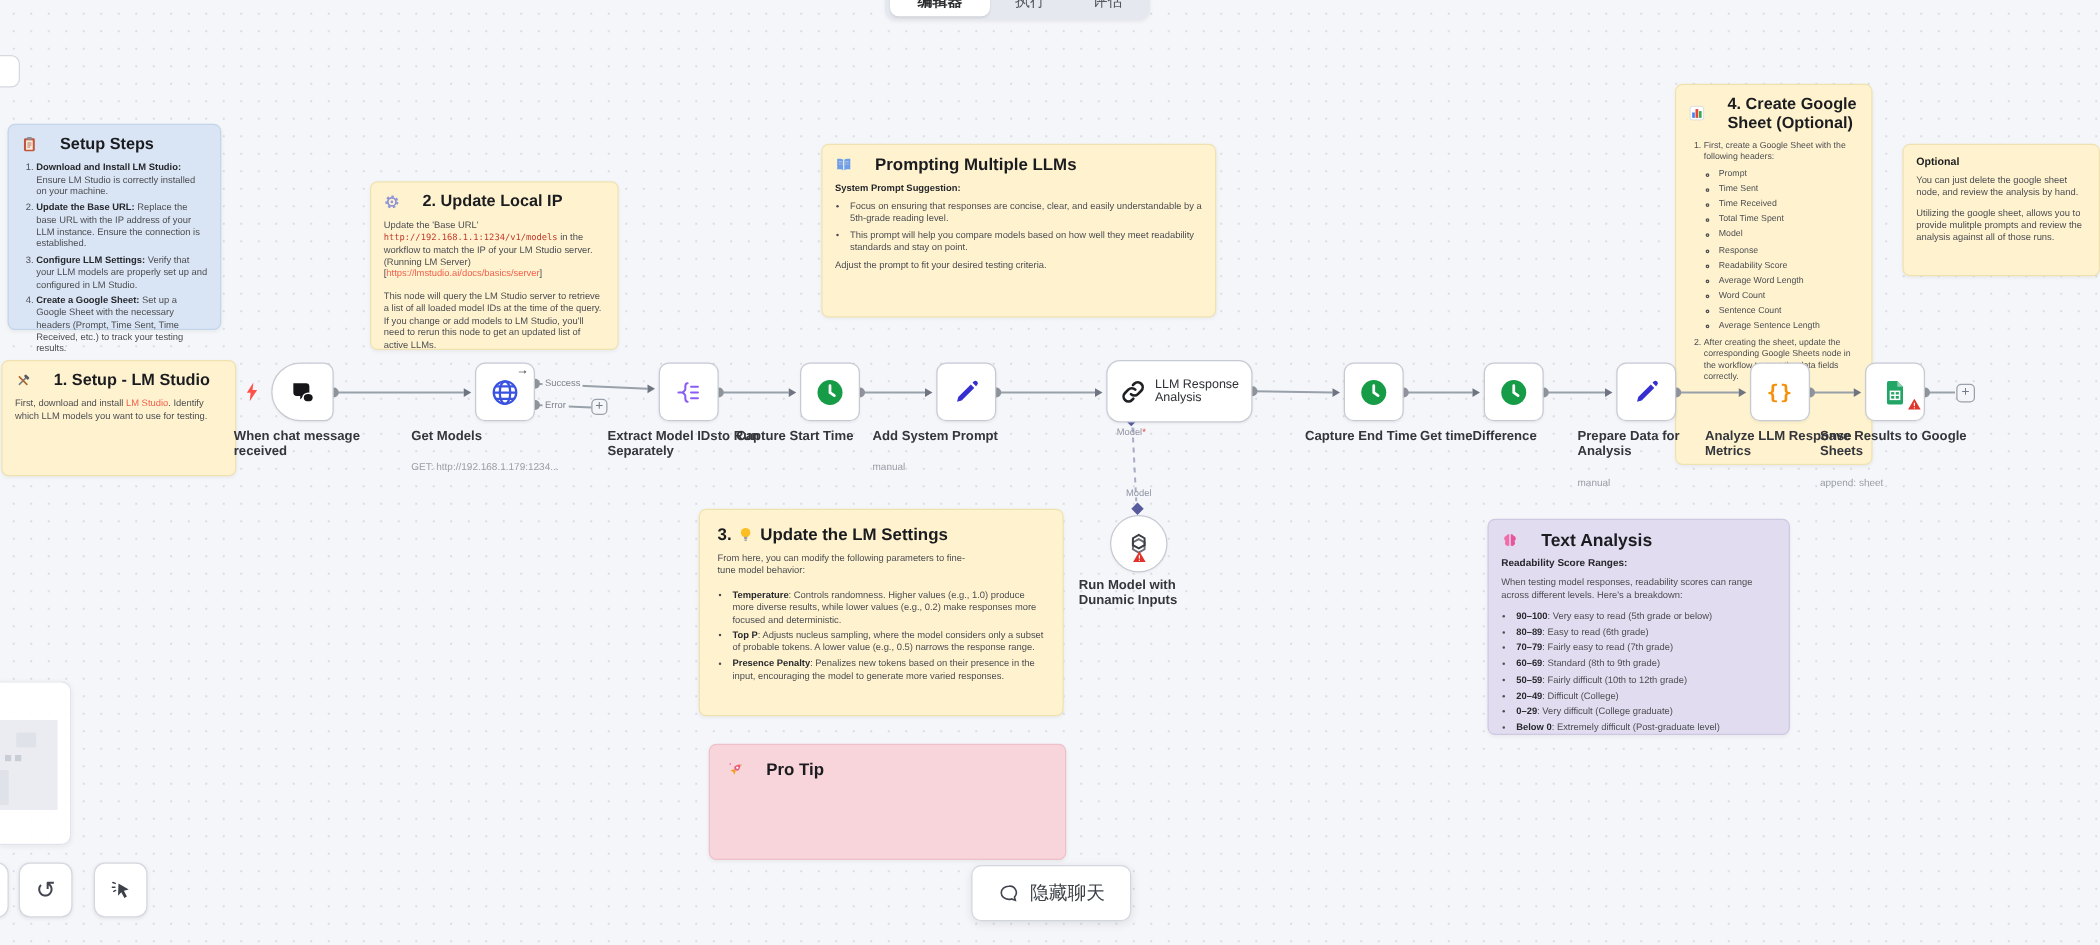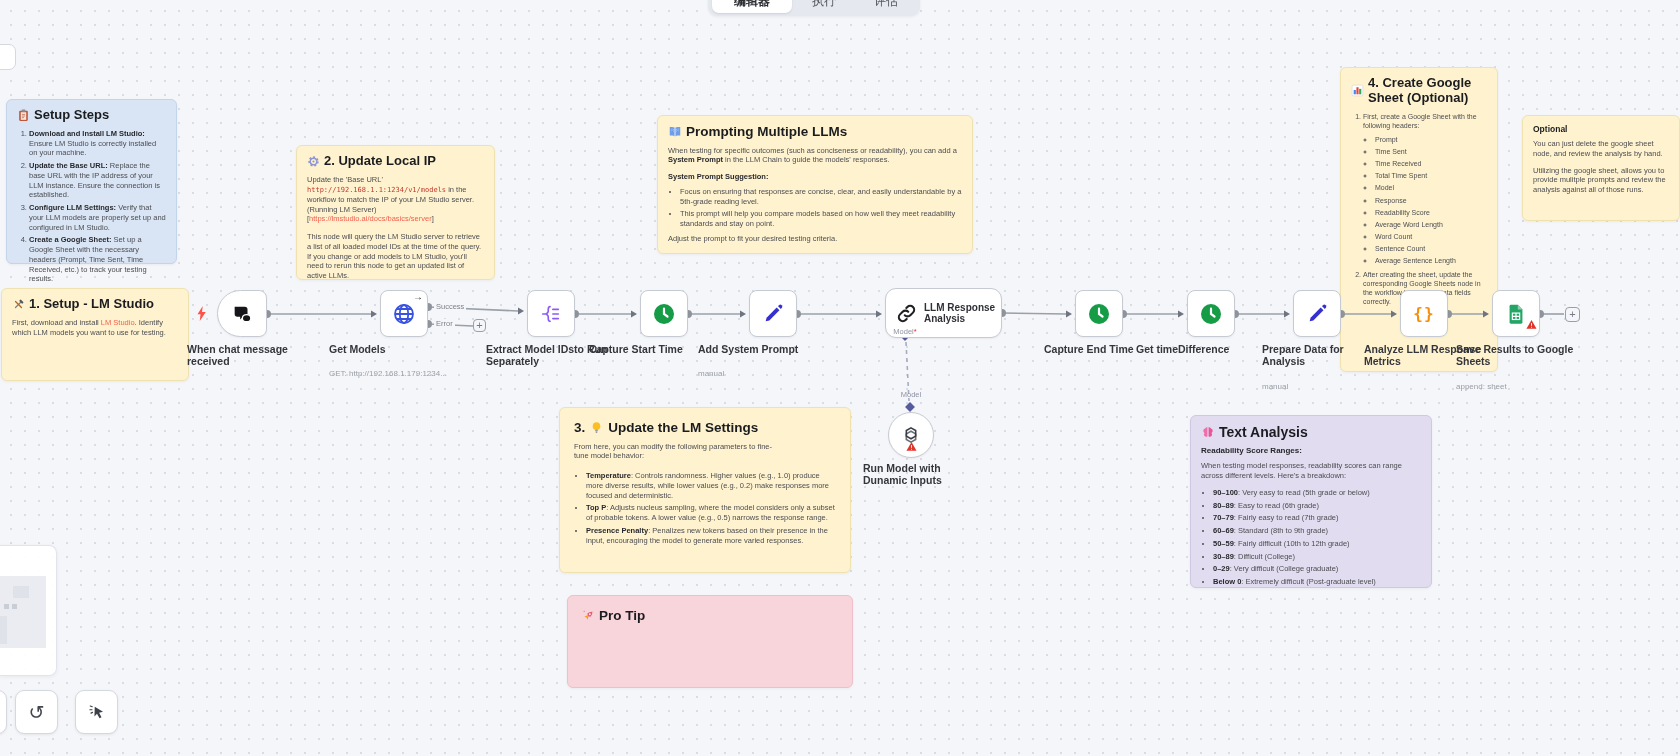--- a/index.html
+++ b/index.html
@@ -6,39 +6,39 @@
 html,body{width:1680px;height:756px;overflow:hidden}
 body{font-family:"Liberation Sans","DejaVu Sans",sans-serif;background:#f5f6f9}
 #canvas{position:relative;width:1680px;height:756px;overflow:hidden;background-color:#f5f6f9;
  background-image:radial-gradient(circle,#d9dce3 1px,transparent 1.2px);background-size:14px 14px;background-position:4px 4px}
 
 .sticky{position:absolute;border-radius:6px;padding:8px 10px;z-index:1;border:1px solid rgba(0,0,0,.06);box-shadow:0 1px 3px rgba(0,0,0,.05)}
 .sticky.yellow{background:#FFF3CF;border-color:#f0e2b0}
 .sticky.blue{background:#D9E5F4;border-color:#c3d5ea}
 .sticky.pink{background:#F8D5DA;border-color:#eec0c9}
 .sticky.purple{background:#E1DCEF;border-color:#cfc8e3}
-.sticky h2{font-size:13px;color:#1b1c20;display:flex;align-items:center;gap:4px;margin-bottom:6px;font-weight:700;line-height:1.15}
+.sticky h2{font-size:13px;color:#1b1c20;display:flex;align-items:center;gap:18px;margin-bottom:6px;font-weight:700;line-height:1.15}
 .sticky h3{font-size:8.5px;color:#1b1c20;margin-bottom:5px;font-weight:700}
 .sticky .body{font-size:7.5px;line-height:1.3;color:#4c4d52}
 .sticky .body.small{font-size:7px}
 .sticky p{margin-bottom:7px}
 .sticky p:last-child{margin-bottom:0}
 .sticky ul,.sticky ol{padding-left:12px;margin:5px 0}
 .sticky li{margin-bottom:3px}
 .sticky b{color:#27282d}
 .sticky .link{color:#F2604D;cursor:pointer}
 .sticky .boldsub{font-weight:700;color:#27282d;margin-bottom:5px}
 .sticky ul.circ{list-style:circle}
 code{font-family:"DejaVu Sans Mono","Liberation Mono",monospace;font-size:7px;color:#c0392b}
 
 .node{position:absolute;width:48px;height:47px;background:#fff;border:1.6px solid #c6cad3;border-radius:8px;display:flex;align-items:center;justify-content:center;z-index:3;box-shadow:0 1px 2px rgba(0,0,0,.05)}
 .node.trigger{border-radius:24px 8px 8px 24px}
 .node.wide{width:117px;height:50px;border-radius:11px;justify-content:flex-start;padding-left:10px;gap:7px}
 .node.circle{width:46px;height:46px;border-radius:50%;border-width:1.8px}
-.wide .ntext{font-size:10px;font-weight:700;color:#2f3136;line-height:1.15}
+.wide .ntext{font-size:10px;font-weight:400;color:#2f3136;line-height:1.15}
 .nlabel{position:absolute;text-align:left;font-size:10.5px;font-weight:600;color:#34363c;line-height:1.18;z-index:3}
 .nsub{font-size:8px;font-weight:400;color:#989da6;margin-top:14px}
 .badge-arrow{position:absolute;top:1px;right:4px;font-size:10px;font-weight:700;color:#1d1e22;line-height:1}
 .warn{position:absolute;z-index:4}
 .bolt{position:absolute;z-index:3}
 .plusbtn{position:absolute;border:1.4px solid #9aa0aa;border-radius:4px;color:#747b86;background:#f5f6f9;display:flex;align-items:center;justify-content:center;font-size:11px;line-height:1;z-index:3}
 .wlabel{position:absolute;font-size:7.5px;color:#7d828c;background:#f5f6f9;padding:0 2px;z-index:2}
 .portlabel{position:absolute;font-size:7.5px;color:#8f93a3;z-index:3;text-align:center}
 .req{color:#e0342b}
 #wires{position:absolute;left:0;top:0;z-index:2;pointer-events:none}
@@ -121,21 +121,20 @@
   <div class="sticky yellow" style="left:657px;top:115px;width:316px;height:139px">
     <h2 style="font-size:13.5px">
       <svg viewBox="0 0 24 24" width="14" height="14">
           <path d="M12 5C10 3.5 6.5 3 3 3.5V18c3.5-.5 7 0 9 1.5 2-1.5 5.5-2 9-1.5V3.5C17.5 3 14 3.5 12 5z" fill="#6f9ee8"></path>
           <path d="M12 5v14.5" stroke="#fff" stroke-width="1.4"></path>
           <path d="M5.5 7.5c1.8-.2 3.6 0 4.8.6M5.5 10.5c1.8-.2 3.6 0 4.8.6M13.7 8.1c1.2-.6 3-.8 4.8-.6M13.7 11.1c1.2-.6 3-.8 4.8-.6" stroke="#eaf1fc" stroke-width="1"></path>
         </svg>
       <span>Prompting Multiple LLMs</span>
       </h2>
     <div class="body">
-      <p><span>When testing for specific outcomes (such as conciseness or readability), you can add a </span><b>System Prompt</b><span> in the LLM Chain to guide the models' responses.</span></p>
       <div class="boldsub">System Prompt Suggestion:</div>
       <ul>
         <li>Focus on ensuring that responses are concise, clear, and easily understandable by a 5th-grade reading level.</li>
         <li>This prompt will help you compare models based on how well they meet readability standards and stay on point.</li>
       </ul>
       <p>Adjust the prompt to fit your desired testing criteria.</p>
     </div>
   </div>
 
   <div class="sticky yellow" style="left:559px;top:407px;width:292px;height:166px;padding:12px 14px">
@@ -183,21 +182,21 @@
       </h2>
     <div class="body">
       <div class="boldsub" style="font-size:8px">Readability Score Ranges:</div>
       <p>When testing model responses, readability scores can range across different levels. Here's a breakdown:</p>
       <ul>
         <li><b>90–100</b><span>: Very easy to read (5th grade or below)</span></li>
         <li><b>80–89</b><span>: Easy to read (6th grade)</span></li>
         <li><b>70–79</b><span>: Fairly easy to read (7th grade)</span></li>
         <li><b>60–69</b><span>: Standard (8th to 9th grade)</span></li>
         <li><b>50–59</b><span>: Fairly difficult (10th to 12th grade)</span></li>
-        <li><b>30–89</b><span>: Difficult (College)</span></li>
+        <li><b>20–49</b><span>: Difficult (College)</span></li>
         <li><b>0–29</b><span>: Very difficult (College graduate)</span></li>
         <li><b>Below 0</b><span>: Extremely difficult (Post-graduate level)</span></li>
       </ul>
     </div>
   </div>
 
   <div class="sticky yellow" style="left:1340px;top:67px;width:158px;height:305px">
     <h2>
       <svg viewBox="0 0 24 24" width="13" height="13" style="flex:none">
           <rect x="2" y="2" width="20" height="20" rx="3" fill="#fff" stroke="#c9cdd4"></rect>
@@ -345,21 +344,21 @@
   <div class="node wide" style="left:885px;top:288px">
     <svg viewBox="0 0 24 24" width="21" height="21" fill="none" stroke="#1f2023" stroke-width="2.4" stroke-linecap="round">
         <path d="M10 14a4.5 4.5 0 006.4 0l3-3a4.5 4.5 0 10-6.4-6.4l-1.2 1.2"></path>
         <path d="M14 10a4.5 4.5 0 00-6.4 0l-3 3a4.5 4.5 0 106.4 6.4l1.2-1.2"></path>
       </svg>
     <div class="ntext">
       <div>LLM Response</div>
       <div>Analysis</div>
     </div>
   </div>
-  <div class="portlabel" style="left:885px;top:327px;width:40px"><span>Model</span><span class="req">*</span></div>
+  <div class="portlabel" style="left:885px;top:341px;width:40px"><span>Model</span><span class="req">*</span></div>
 
   <div class="node" style="left:1075px;top:290px">
     <svg viewBox="0 0 24 24" width="24" height="24">
         <circle cx="12" cy="12" r="10" fill="#169C46"></circle>
         <path d="M12 6.5V12l3.5 2.5" stroke="#fff" stroke-width="2.2" fill="none" stroke-linecap="round"></path>
       </svg>
   </div>
   <div class="nlabel" style="left:1044px;top:343px;width:150px">Capture End Time</div>
 
   <div class="node" style="left:1187px;top:290px">
@@ -433,14 +432,20 @@
   <div class="ctrlbtn" style="left:15px;top:690px">
       <span>↺</span>
     </div>
   <div class="ctrlbtn" style="left:75px;top:690px">
     <svg viewBox="0 0 24 24" width="18" height="18">
         <path d="M9 5l11 6.5-5.2 1.4 3.2 6-2.6 1.5-3.4-6L8.6 18z" fill="#3c4149"></path>
         <path d="M3 4l2.6 1M2.5 9h2.8M4 13.5l2-1" stroke="#3c4149" stroke-width="1.5" stroke-linecap="round" fill="none"></path>
       </svg>
   </div>
 
+  <div class="hidechat">
+    <svg viewBox="0 0 24 24" width="18" height="18" fill="none" stroke="#40454c" stroke-width="1.7">
+        <path d="M12 4a8 7 0 100 14c1.1 0 2.1-.2 3-.5L19 19l-.9-3.4A6.9 6.9 0 0012 4z"></path>
+      </svg>
+    <span>隐藏聊天</span>
+  </div>
 
 </div>
 
 </body></html>

